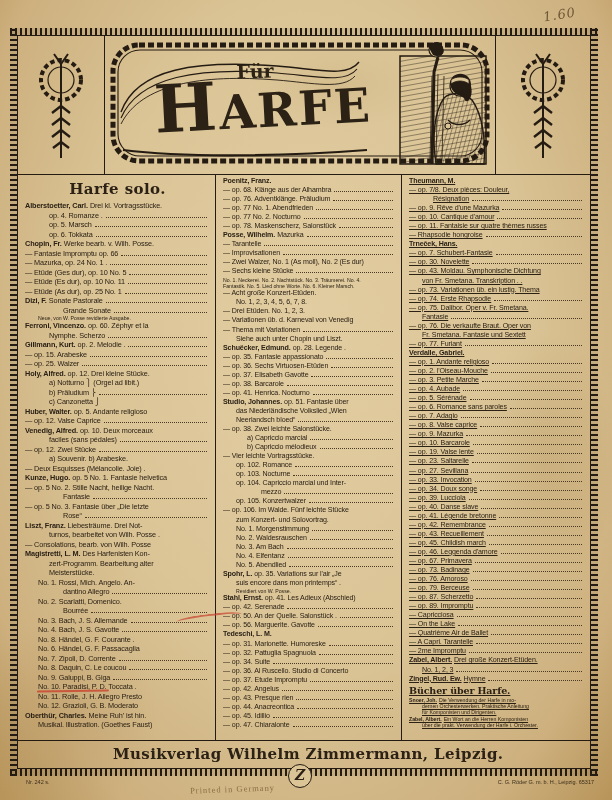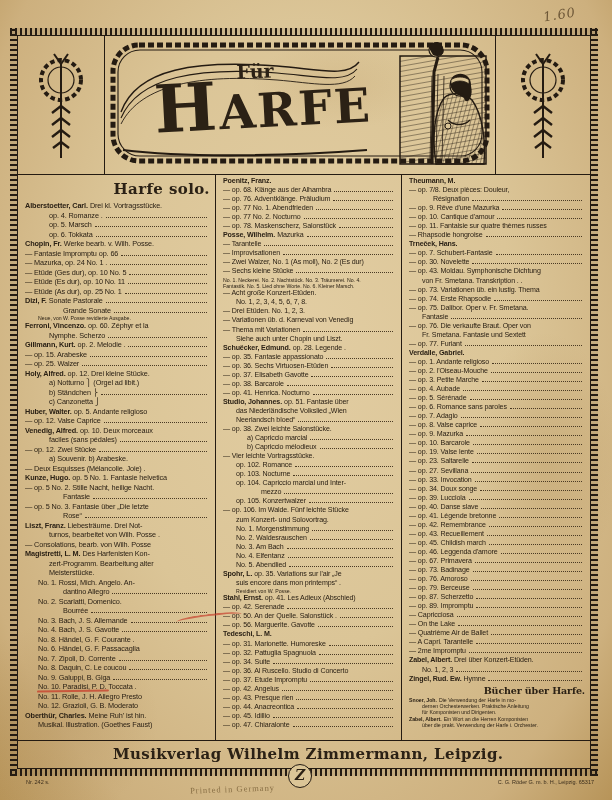--- a/index.html
+++ b/index.html
@@ -32,31 +32,31 @@
   .harfe{position:absolute;top:38px;left:8px;width:300px;text-align:center;
     font-family:"DejaVu Serif",serif;font-weight:bold;font-size:47px;letter-spacing:2px;
     transform:rotate(-3deg);line-height:60px;}
   .harfe::first-letter{font-size:66px;}
   .harpist{position:absolute;right:5px;top:6px;}
 
   .columns{position:absolute;left:0;right:0;top:138px;bottom:27px;display:flex;}
   .col{overflow:hidden;padding:3px 5px 0 7px;}
   .c1{width:185px;flex:none;border-right:1.2px solid #241b12;}
   .c2{width:173px;flex:none;border-right:1.2px solid #241b12;}
-  .c3{flex:1;}
+  .c3{flex:1;text-decoration:underline;}
   .line{position:relative;display:flex;align-items:baseline;white-space:nowrap;
     font-size:7.3px;line-height:9.5px;letter-spacing:-0.12px;color:#2b2115;}
   .c2 .line,.c3 .line{font-size:7.1px;line-height:9.05px;}
   .bold{font-weight:bold;margin-right:2px;text-align:center;}
   .leader{flex:1;min-width:5px;border-bottom:1.2px dotted #4a3a24;margin:0 3px 1.5px 3px;}
   .in1{padding-left:13px}.in2{padding-left:24px}.in3{padding-left:38px}
   .sm{font-size:5.2px !important;line-height:6.4px !important;letter-spacing:0;}
-  .h1{justify-content:flex-end;font-family:"DejaVu Serif",serif;font-size:15px !important;
+  .h1{justify-content:center;font-family:"DejaVu Serif",serif;font-size:15px !important;
     font-weight:bold;line-height:24px !important;letter-spacing:.4px;}
-  .h2{justify-content:flex-end;font-family:"DejaVu Serif",serif;font-size:9.5px !important;
+  .h2{justify-content:flex-start;font-family:"DejaVu Serif",serif;font-size:9.5px !important;
     font-weight:bold;line-height:13px !important;}
   .marked::after{content:"";position:absolute;left:12px;bottom:-.5px;width:72px;height:2px;
     background:#c8422e;opacity:.8;transform:rotate(-1deg);border-radius:2px;}
   .scribble{position:absolute;left:158px;top:578px;width:66px;height:6px;
     border-top:2.4px solid #c8422e;border-radius:60%;transform:rotate(-7deg);opacity:.7;}
 
   .footer{position:absolute;left:0;right:0;bottom:0;height:27px;border-top:1.4px solid #241b12;
     font-family:"DejaVu Serif",serif;font-weight:bold;font-size:15px;line-height:26px;
     padding-left:95px;letter-spacing:.4px;white-space:nowrap;}
 
@@ -222,21 +222,21 @@
               <span class="leader"></span>
             </div>
             <div class="line">
               <span class="bold">Holy, Alfred.</span>
               <span>op. 12.  Drei kleine Stücke.</span>
             </div>
             <div class="line in2">
               <span>a) Notturno ⎫  (Orgel ad libit.)</span>
             </div>
             <div class="line in2">
-              <span>b) Ständchen ⎬</span>
+              <span>b) Präludium ⎬</span>
               <span class="leader"></span>
             </div>
             <div class="line in2">
               <span>c) Canzonetta ⎭</span>
             </div>
             <div class="line">
               <span class="bold">Huber, Walter.</span>
               <span>op. 5.  Andante religioso</span>
             </div>
             <div class="line">
@@ -790,21 +790,21 @@
             <div class="line">
               <span>— A Capri.  Tarantelle</span>
               <span class="leader"></span>
             </div>
             <div class="line">
               <span>— 2me Impromptu</span>
               <span class="leader"></span>
             </div>
             <div class="line">
               <span class="bold">Zabel, Albert.</span>
-              <span>Drei über Konzert-Etüden.</span>
+              <span>Drei große Konzert-Etüden.</span>
             </div>
             <div class="line in1">
               <span>No. 1, 2, 3</span>
               <span class="leader"></span>
             </div>
             <div class="line">
               <span class="bold">Zingel, Rud. Ew.</span>
               <span>Hymne</span>
               <span class="leader"></span>
             </div>

